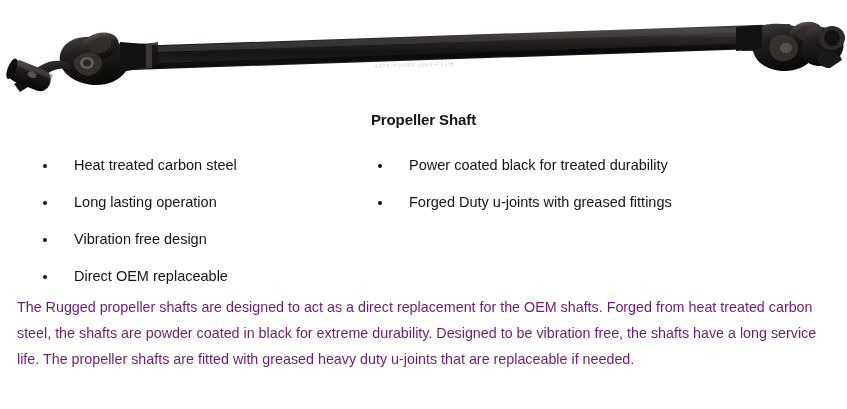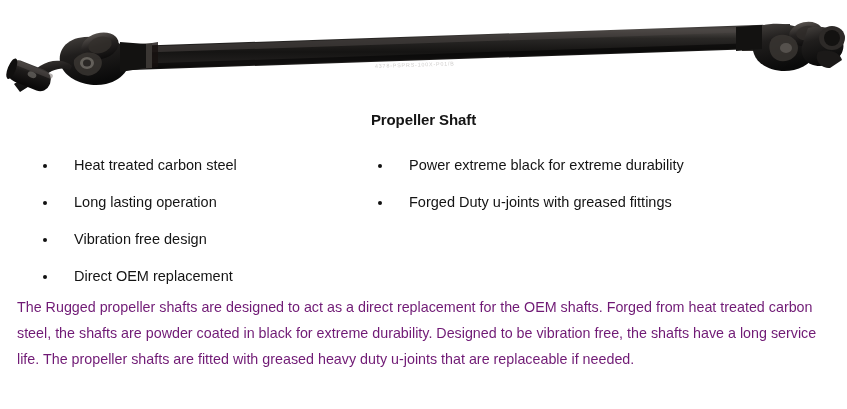--- a/index.html
+++ b/index.html
@@ -198,28 +198,28 @@
     <div class="feature-item">
       <span class="bullet"></span>
       <span class="label">Long lasting operation</span>
     </div>
     <div class="feature-item">
       <span class="bullet"></span>
       <span class="label">Vibration free design</span>
     </div>
     <div class="feature-item">
       <span class="bullet"></span>
-      <span class="label">Direct OEM replacement</span>
+      <span class="label">Direct OEM replaceable</span>
     </div>
   </div>
 
   <div class="feature-col right">
     <div class="feature-item">
       <span class="bullet"></span>
-      <span class="label">Power extreme black for extreme durability</span>
+      <span class="label">Power coated black for treated durability</span>
     </div>
     <div class="feature-item">
       <span class="bullet"></span>
       <span class="label">Forged Duty u-joints with greased fittings</span>
     </div>
   </div>
 
 </div>
 
 <div class="description">The Rugged propeller shafts are designed to act as a direct replacement for the OEM shafts. Forged from heat treated carbon steel, the shafts are powder coated in black for extreme durability. Designed to be vibration free, the shafts have a long service life. The propeller shafts are fitted with greased heavy duty u-joints that are replaceable if needed.</div>

